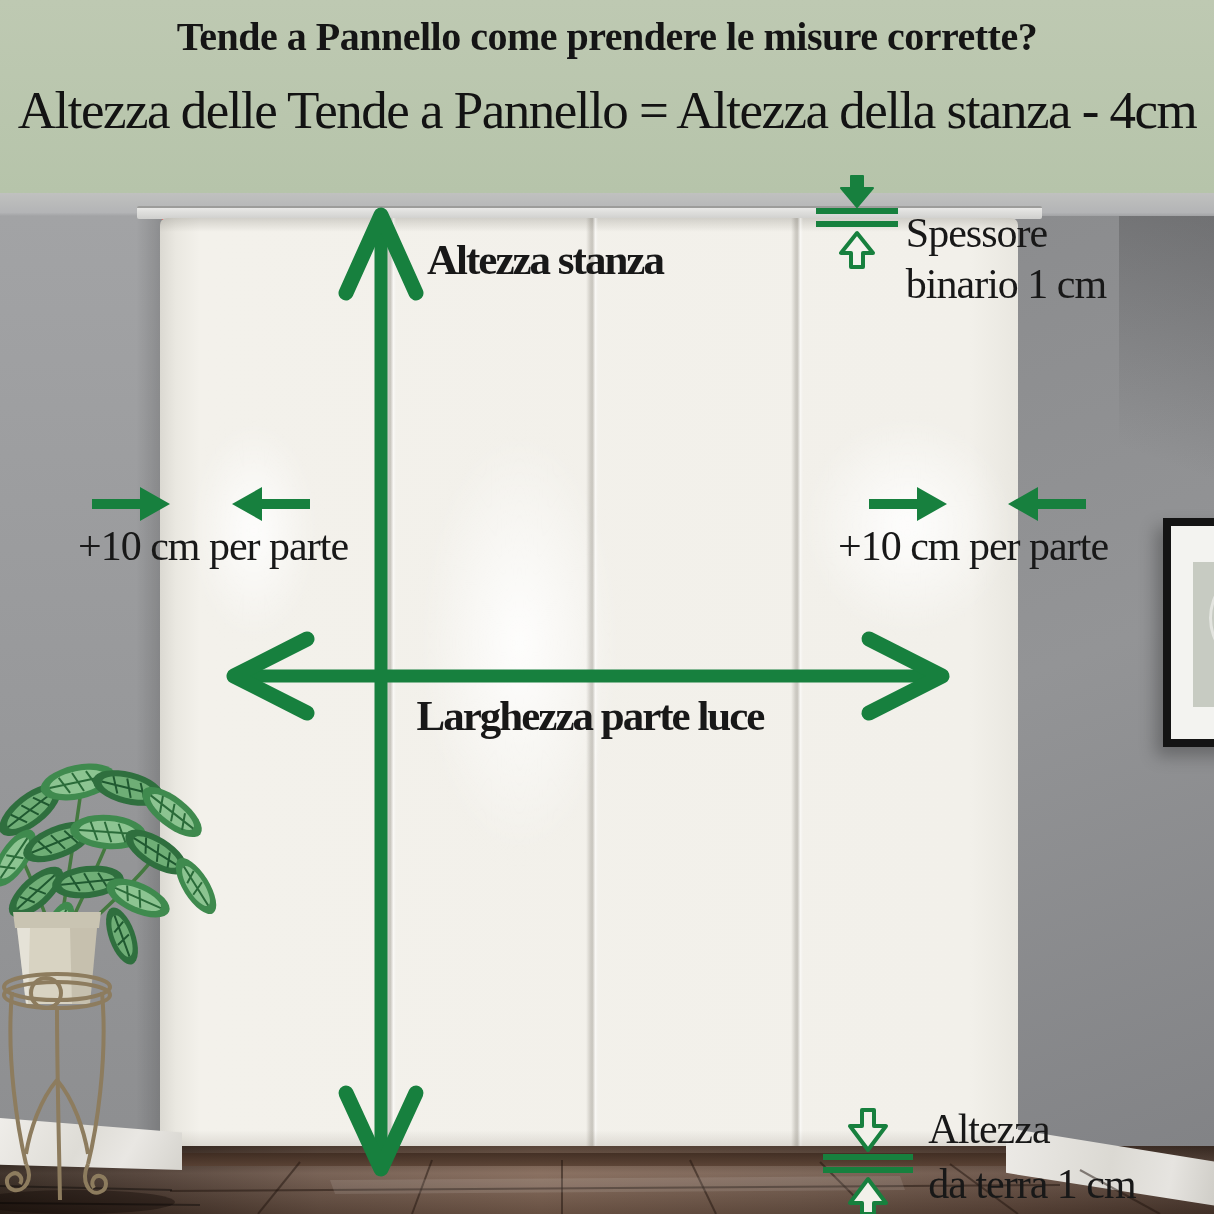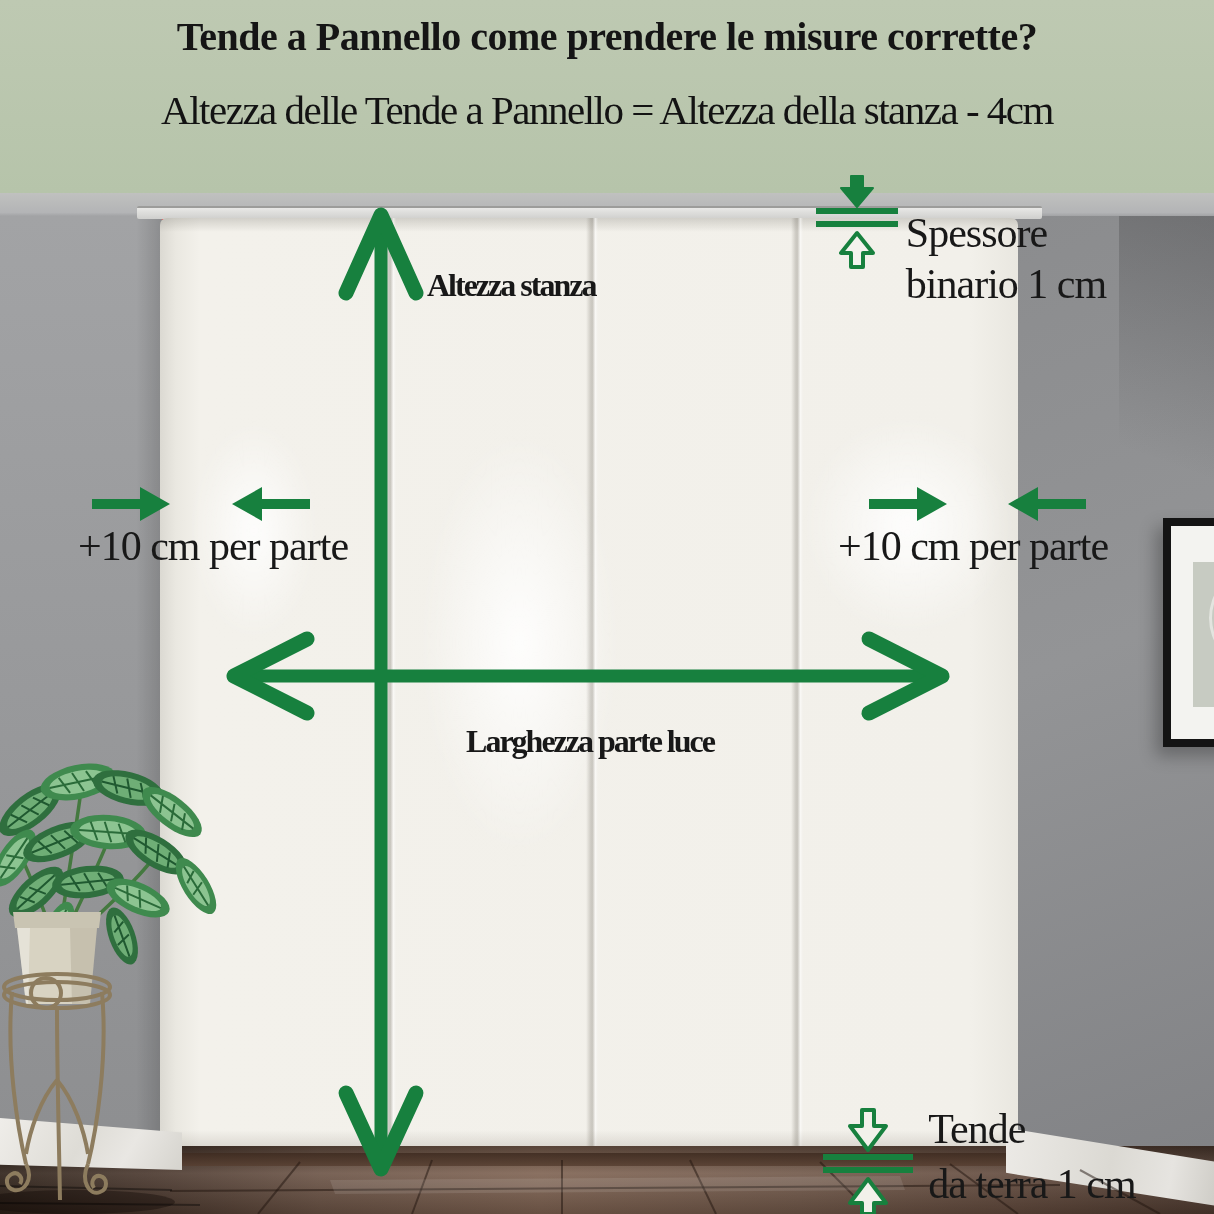--- a/index.html
+++ b/index.html
@@ -11,21 +11,21 @@
   .header{
     position:absolute;left:0;top:0;width:1214px;height:193px;z-index:30;
     background:linear-gradient(180deg,#bec9b2 0%,#b6c4aa 100%);
     display:flex;flex-direction:column;align-items:center;
   }
   .header .title{
     margin-top:13px;font-size:40px;font-weight:bold;letter-spacing:-0.5px;
     color:#151515;white-space:nowrap;
   }
   .header .formula{
-    font-size:41px;font-weight:400;letter-spacing:-1.5px;color:#131313;
+    font-size:53px;font-weight:400;letter-spacing:-1.5px;color:#131313;
     line-height:50px;white-space:nowrap;text-align:center;
   }
   .header .formula.first{margin-top:25px;}
   
   .ceiling{position:absolute;left:0;top:193px;width:1214px;height:23px;z-index:2;
     background:linear-gradient(180deg,#c0c1bf 0%,#b3b4b6 85%,#a2a3a5 100%);}
   .wall-left{position:absolute;left:0;top:216px;width:162px;height:950px;z-index:2;
     background:linear-gradient(180deg,#a2a3a5 0%,#97989a 55%,#8d8e90 100%);}
   .wall-left::after{content:"";position:absolute;right:0;top:0;bottom:0;width:26px;
     background:linear-gradient(90deg,rgba(0,0,0,0),rgba(0,0,0,.14));}
@@ -66,21 +66,21 @@
   .frame .mat{position:absolute;left:8px;top:8px;right:8px;bottom:8px;background:#f3f3f0;}
   .frame .art{position:absolute;left:22px;top:36px;right:14px;bottom:32px;background:#c7cbc2;overflow:hidden;}
   .frame .art .circle{position:absolute;left:16px;top:10px;width:72px;height:86px;
     border:3px solid rgba(250,250,248,.55);border-radius:50%;}
   
   .plant{position:absolute;left:0;top:740px;z-index:15;}
   .overlay{position:absolute;left:0;top:0;z-index:40;pointer-events:none;}
   
   .lbl{position:absolute;z-index:45;font-size:42px;font-weight:400;color:#181818;
     letter-spacing:-1px;white-space:nowrap;line-height:1.1;}
-  .lbl.bold{font-weight:bold;font-size:32px;letter-spacing:-2px;margin-top:32px;}
+  .lbl.bold{font-weight:bold;font-size:43px;letter-spacing:-2px;}
   .lbl.center{transform:translateX(-50%);}
 </style>
 </head>
 <body>
 
 <div class="canvas">
 
   <div class="header">
     <div class="title">Tende a Pannello come prendere le misure corrette?</div>
     <div class="formula first">Altezza delle Tende a Pannello = Altezza della stanza - 4cm</div>
@@ -274,17 +274,17 @@
 
   <div class="lbl bold" style="left:427px;top:236px;">Altezza stanza</div>
   <div class="lbl bold center" style="left:590px;top:692px;">Larghezza parte luce</div>
   <div class="lbl center" style="left:213px;top:523px;">+10 cm per parte</div>
   <div class="lbl center" style="left:973px;top:523px;">+10 cm per parte</div>
   <div class="lbl center" style="left:1006px;top:208px;line-height:51px;">
     <div>Spessore</div>
     <div>binario 1 cm</div>
   </div>
   <div class="lbl center" style="left:1032px;top:1102px;line-height:55px;">
-    <div>Tende</div>
+    <div>Altezza</div>
     <div>da terra 1 cm</div>
   </div>
 
 </div>
 
 </body></html>

